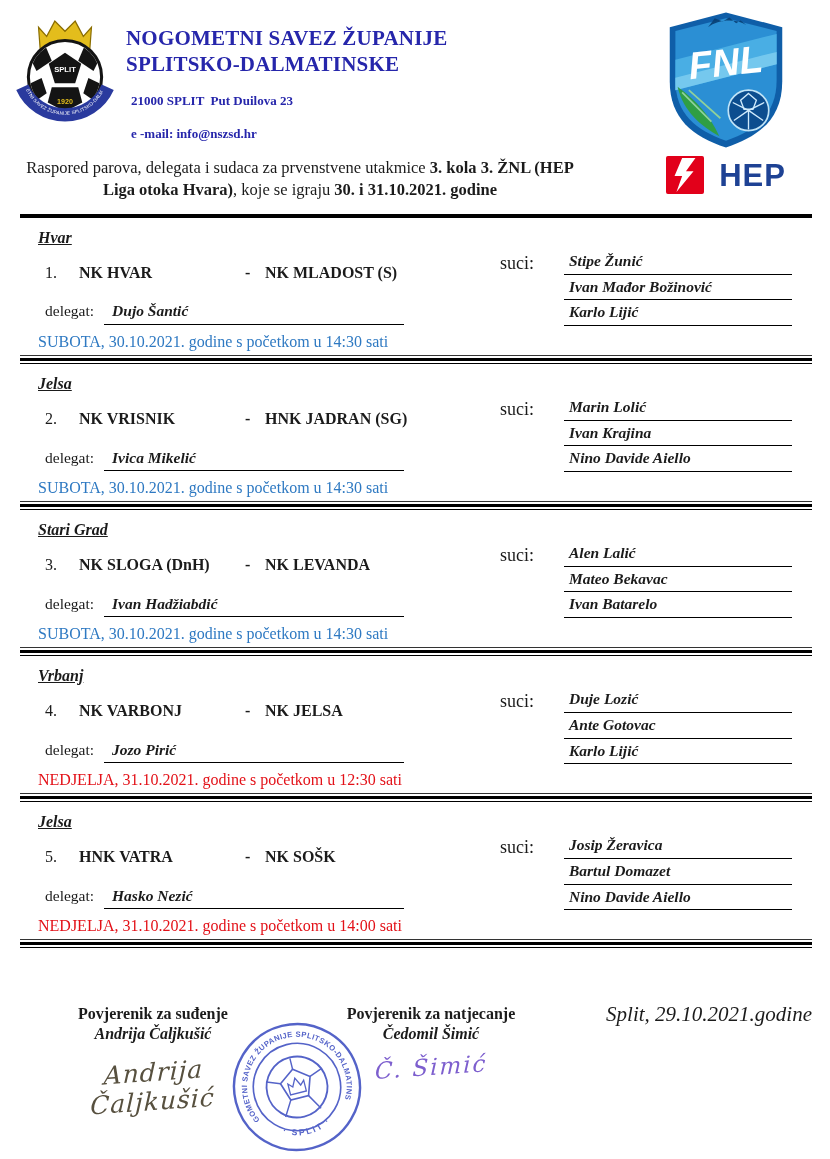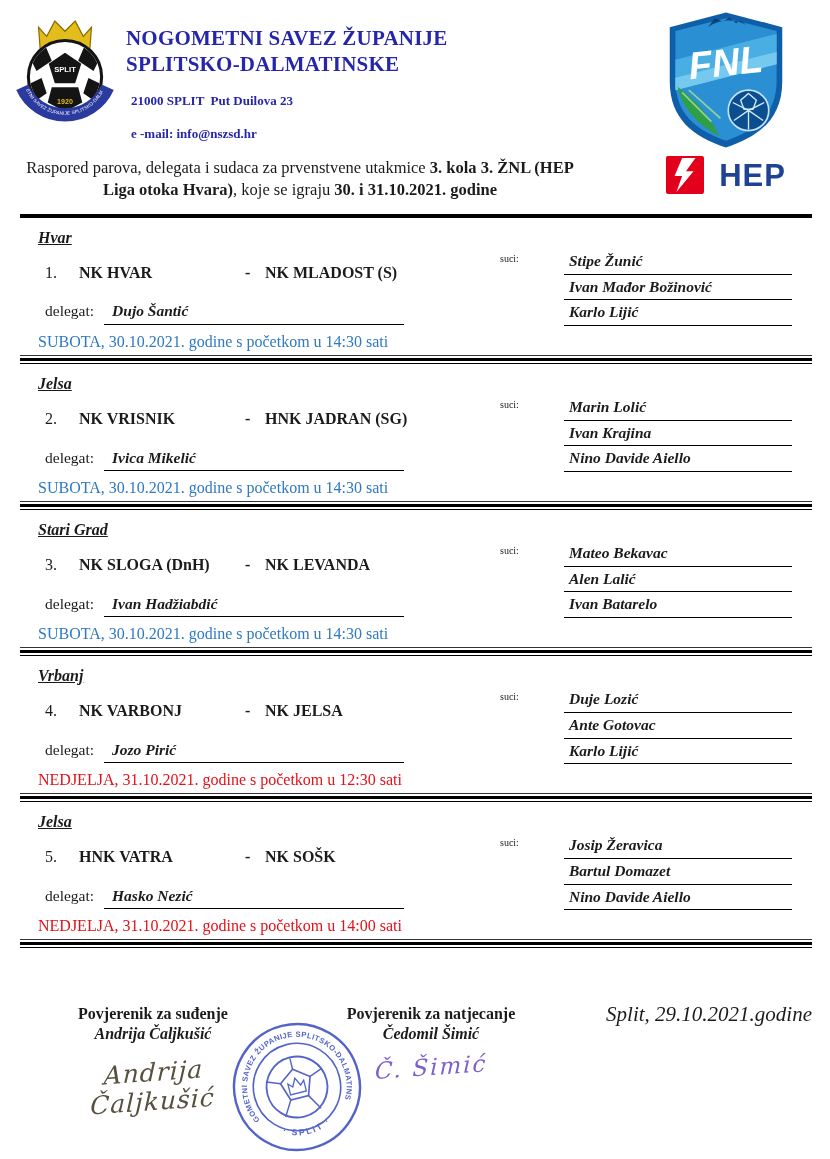--- a/index.html
+++ b/index.html
@@ -26,21 +26,21 @@
   .match-grid{display:flex;margin-top:2px;}
   .col-left{width:452px;flex:0 0 auto;}
   .teams-row{display:flex;margin-top:12px;font-size:16px;font-weight:bold;line-height:1.3;}
   .num{margin-left:25px;width:34px;font-weight:normal;}
   .team.home{width:166px;}
   .dash{width:20px;}
   .delegat-row{margin:18px 0 0 25px;font-size:15.5px;line-height:1.3;}
   .delegat-label{margin-right:10px;}
   .delegate-name{display:inline-block;width:292px;border-bottom:1.4px solid #000;padding:0 0 2px 8px;font-weight:bold;font-style:italic;}
   .col-right{flex:1;display:flex;padding-left:28px;}
-  .suci-label{font-size:10px;width:52px;padding-top:2px;flex:0 0 auto;}
+  .suci-label{font-size:18px;width:52px;padding-top:2px;flex:0 0 auto;}
   .refs{width:228px;margin-left:12px;}
   .ref{font-size:15.5px;font-weight:bold;font-style:italic;border-bottom:1.4px solid #000;padding:0 0 3px 5px;margin-bottom:2px;line-height:1.28;}
   .schedule{margin-top:4px;font-size:16px;padding:0 0 2px 18px;border-bottom:1px solid #333;line-height:1.3;color:var(--sched-blue);}
   .schedule[data-day="sunday"]{color:var(--sched-red);}
   .rule{margin-top:2px;border-top:3px solid #000;border-bottom:1px solid #000;height:2px;}
   
   .footer{position:relative;margin:46px 18px 0 20px;height:190px;}
   .sig-block{position:absolute;text-align:center;z-index:2;}
   .sig-left{left:28px;top:10px;width:210px;}
   .sig-center{left:297px;top:10px;width:228px;}
@@ -183,22 +183,22 @@
               <span class="dash">-</span>
               <span class="team away">NK LEVANDA</span>
             </div>
             <div class="delegat-row">
               <span class="delegat-label">delegat:</span><span class="delegate-name">Ivan Hadžiabdić</span>
             </div>
           </div>
           <div class="col-right">
             <span class="suci-label">suci:</span>
             <div class="refs">
+              <div class="ref">Alen Lalić</div>
               <div class="ref">Mateo Bekavac</div>
-              <div class="ref">Alen Lalić</div>
               <div class="ref">Ivan Batarelo</div>
             </div>
           </div>
         </div>
         <div class="schedule" data-day="saturday">SUBOTA, 30.10.2021. godine s početkom u 14:30 sati</div>
         <div class="rule"></div>
       </section>
 
       <section class="match">
         <h3 class="venue">Vrbanj</h3>

